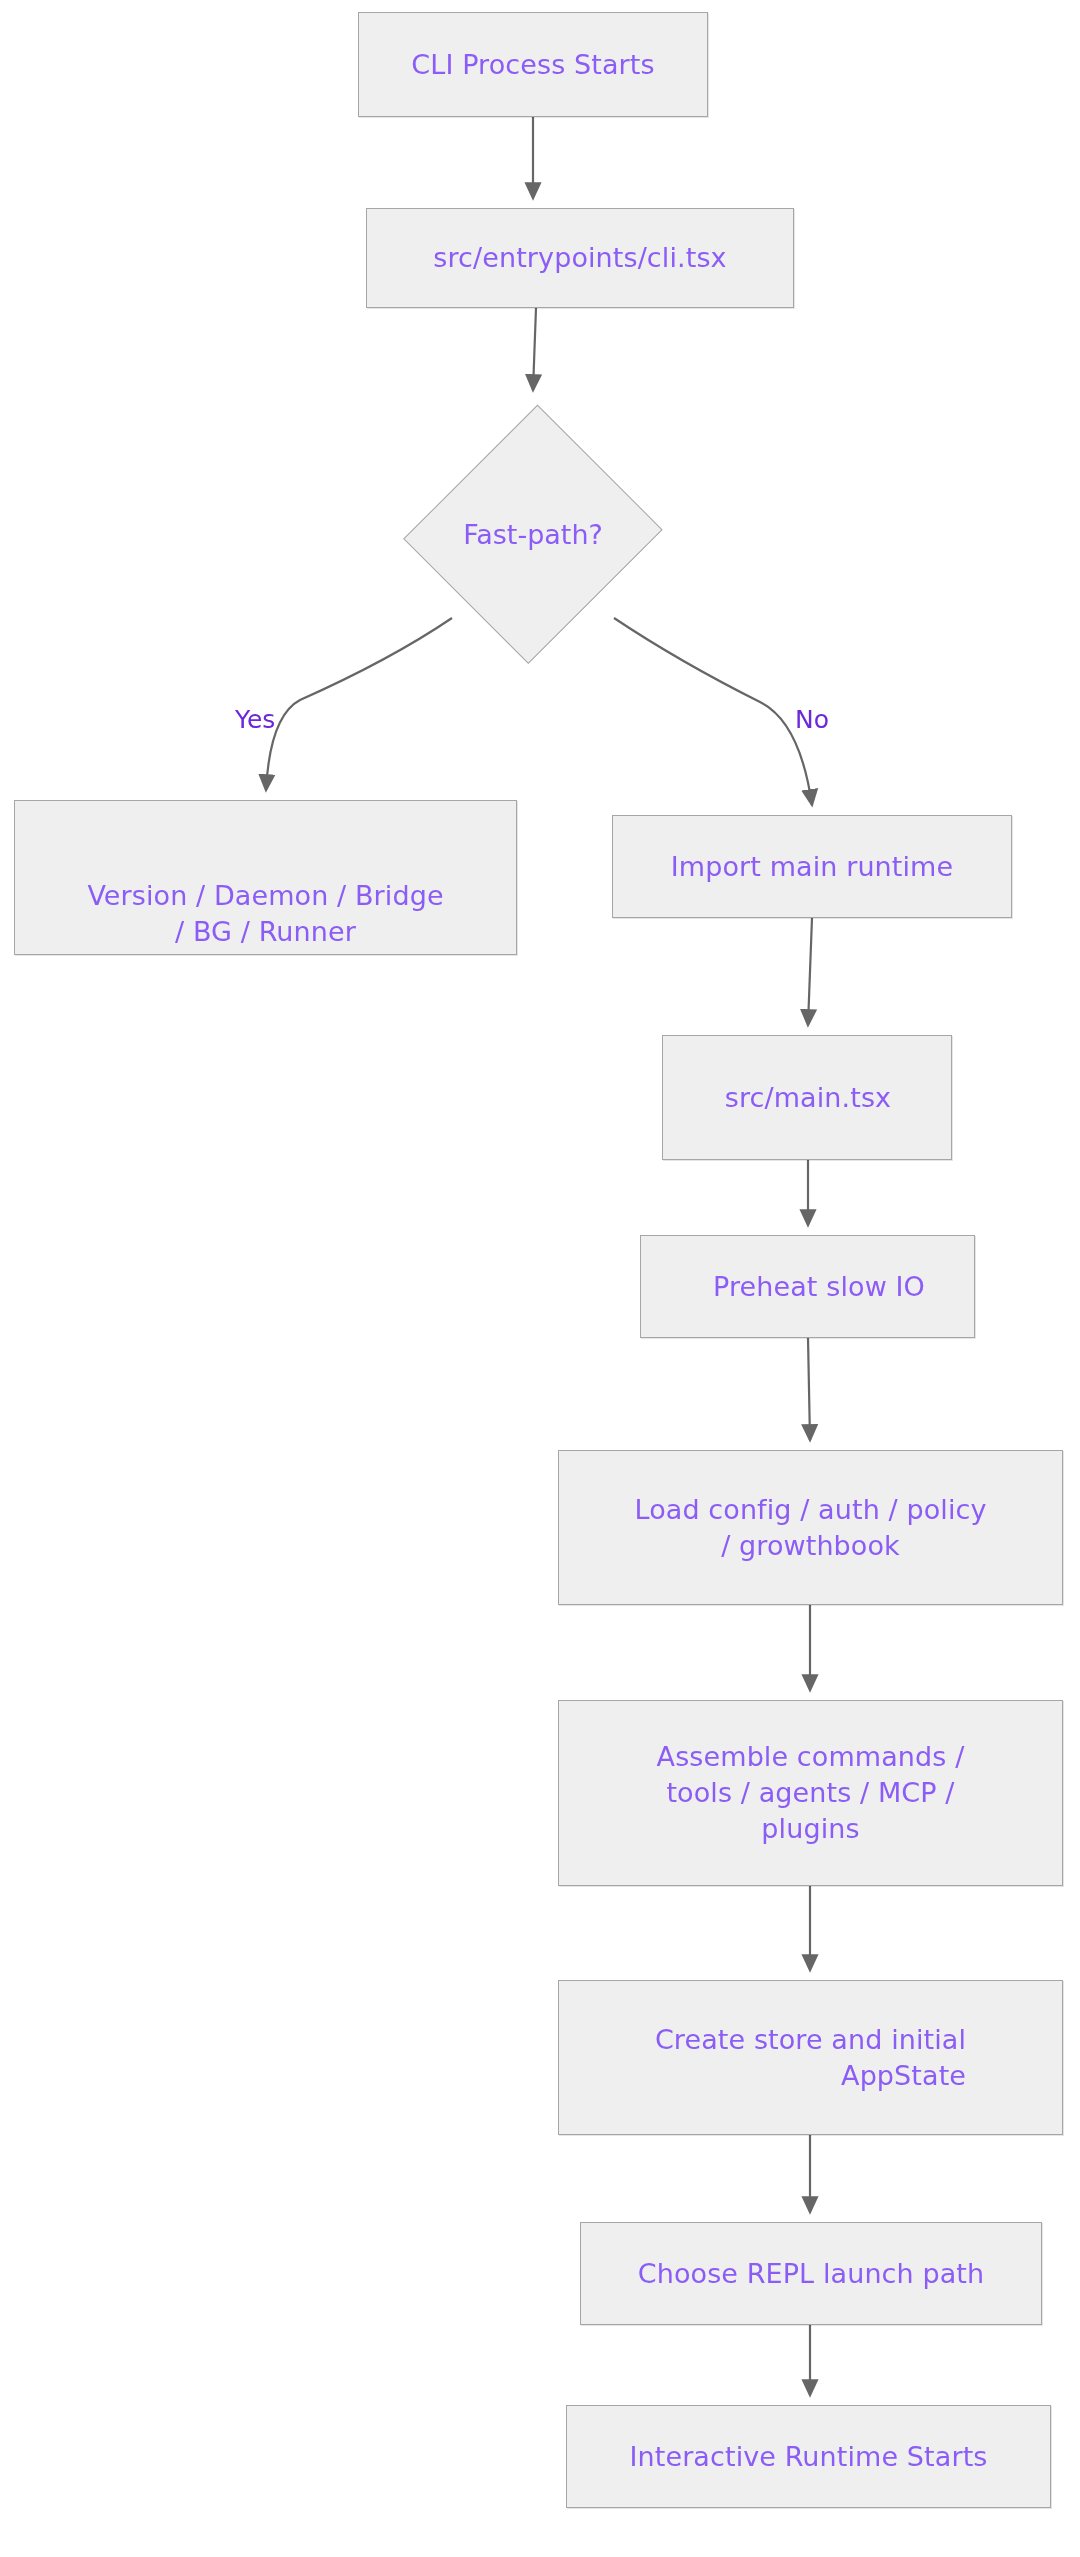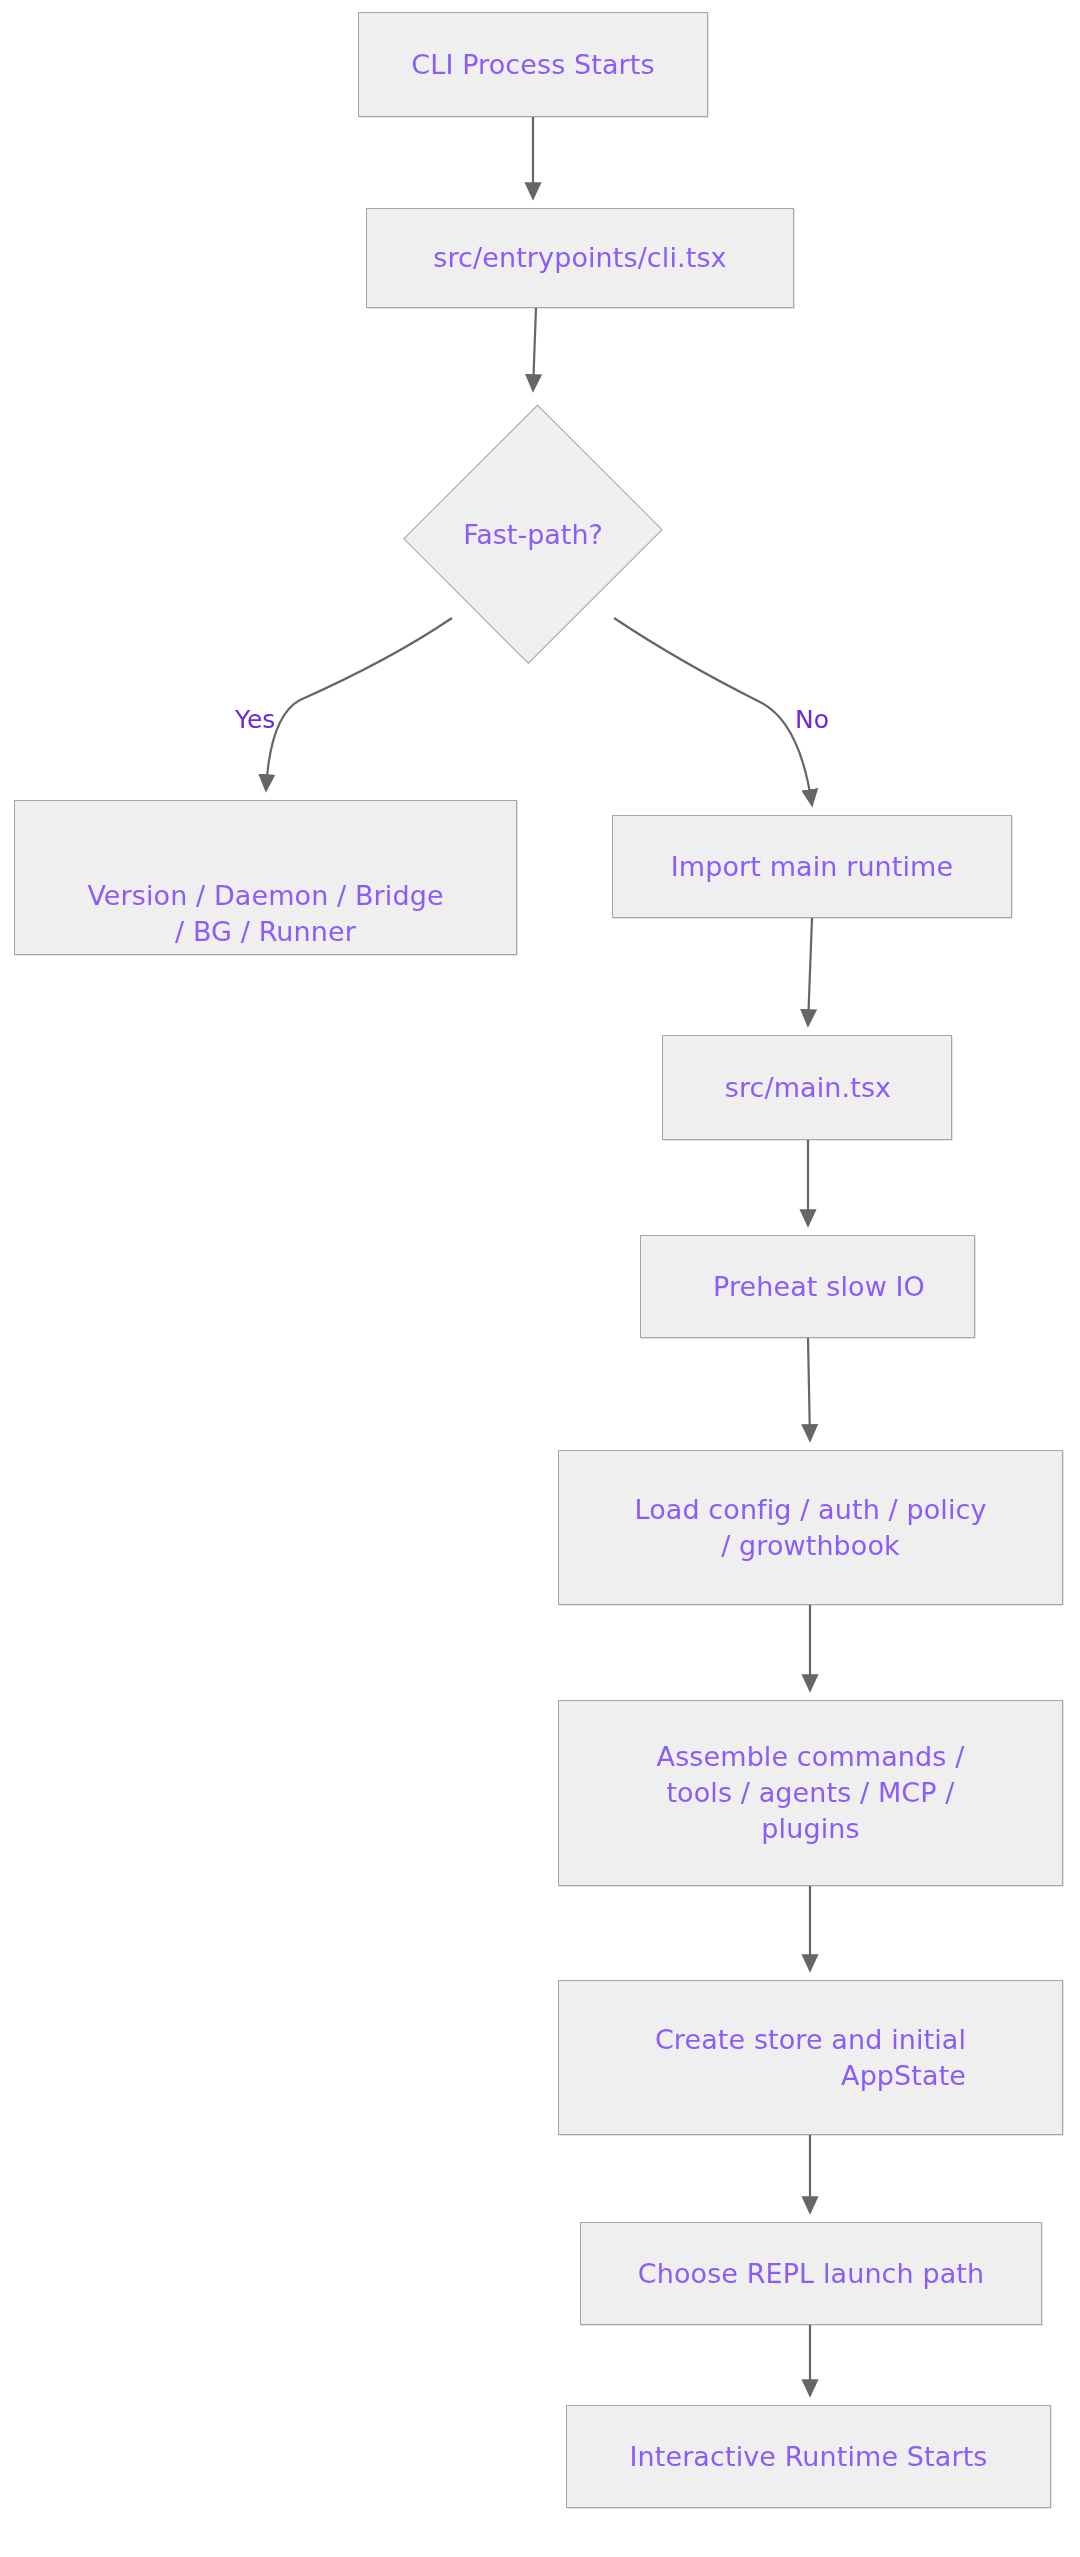--- a/index.html
+++ b/index.html
@@ -133,21 +133,21 @@
 
   <div class="node" style="left:14px; top:800px; width:503px; height:155px;align-items:flex-end;">
     <span class="label">Version / Daemon / Bridge
 / BG / Runner</span>
   </div>
 
   <div class="node" style="left:612px; top:815px; width:400px; height:103px;">
     <span class="label">Import main runtime</span>
   </div>
 
-  <div class="node" style="left:662px; top:1035px; width:290px; height:105px;padding-left:12px;">
+  <div class="node" style="left:662px; top:1035px; width:290px; height:125px;padding-left:12px;">
     <span class="label">src/main.tsx</span>
   </div>
 
   <div class="node" style="left:640px; top:1235px; width:335px; height:103px;padding-left:33px;">
     <span class="label">Preheat slow IO</span>
   </div>
 
   <div class="node" style="left:558px; top:1450px; width:505px; height:155px;">
     <span class="label">Load config / auth / policy
 / growthbook</span>

